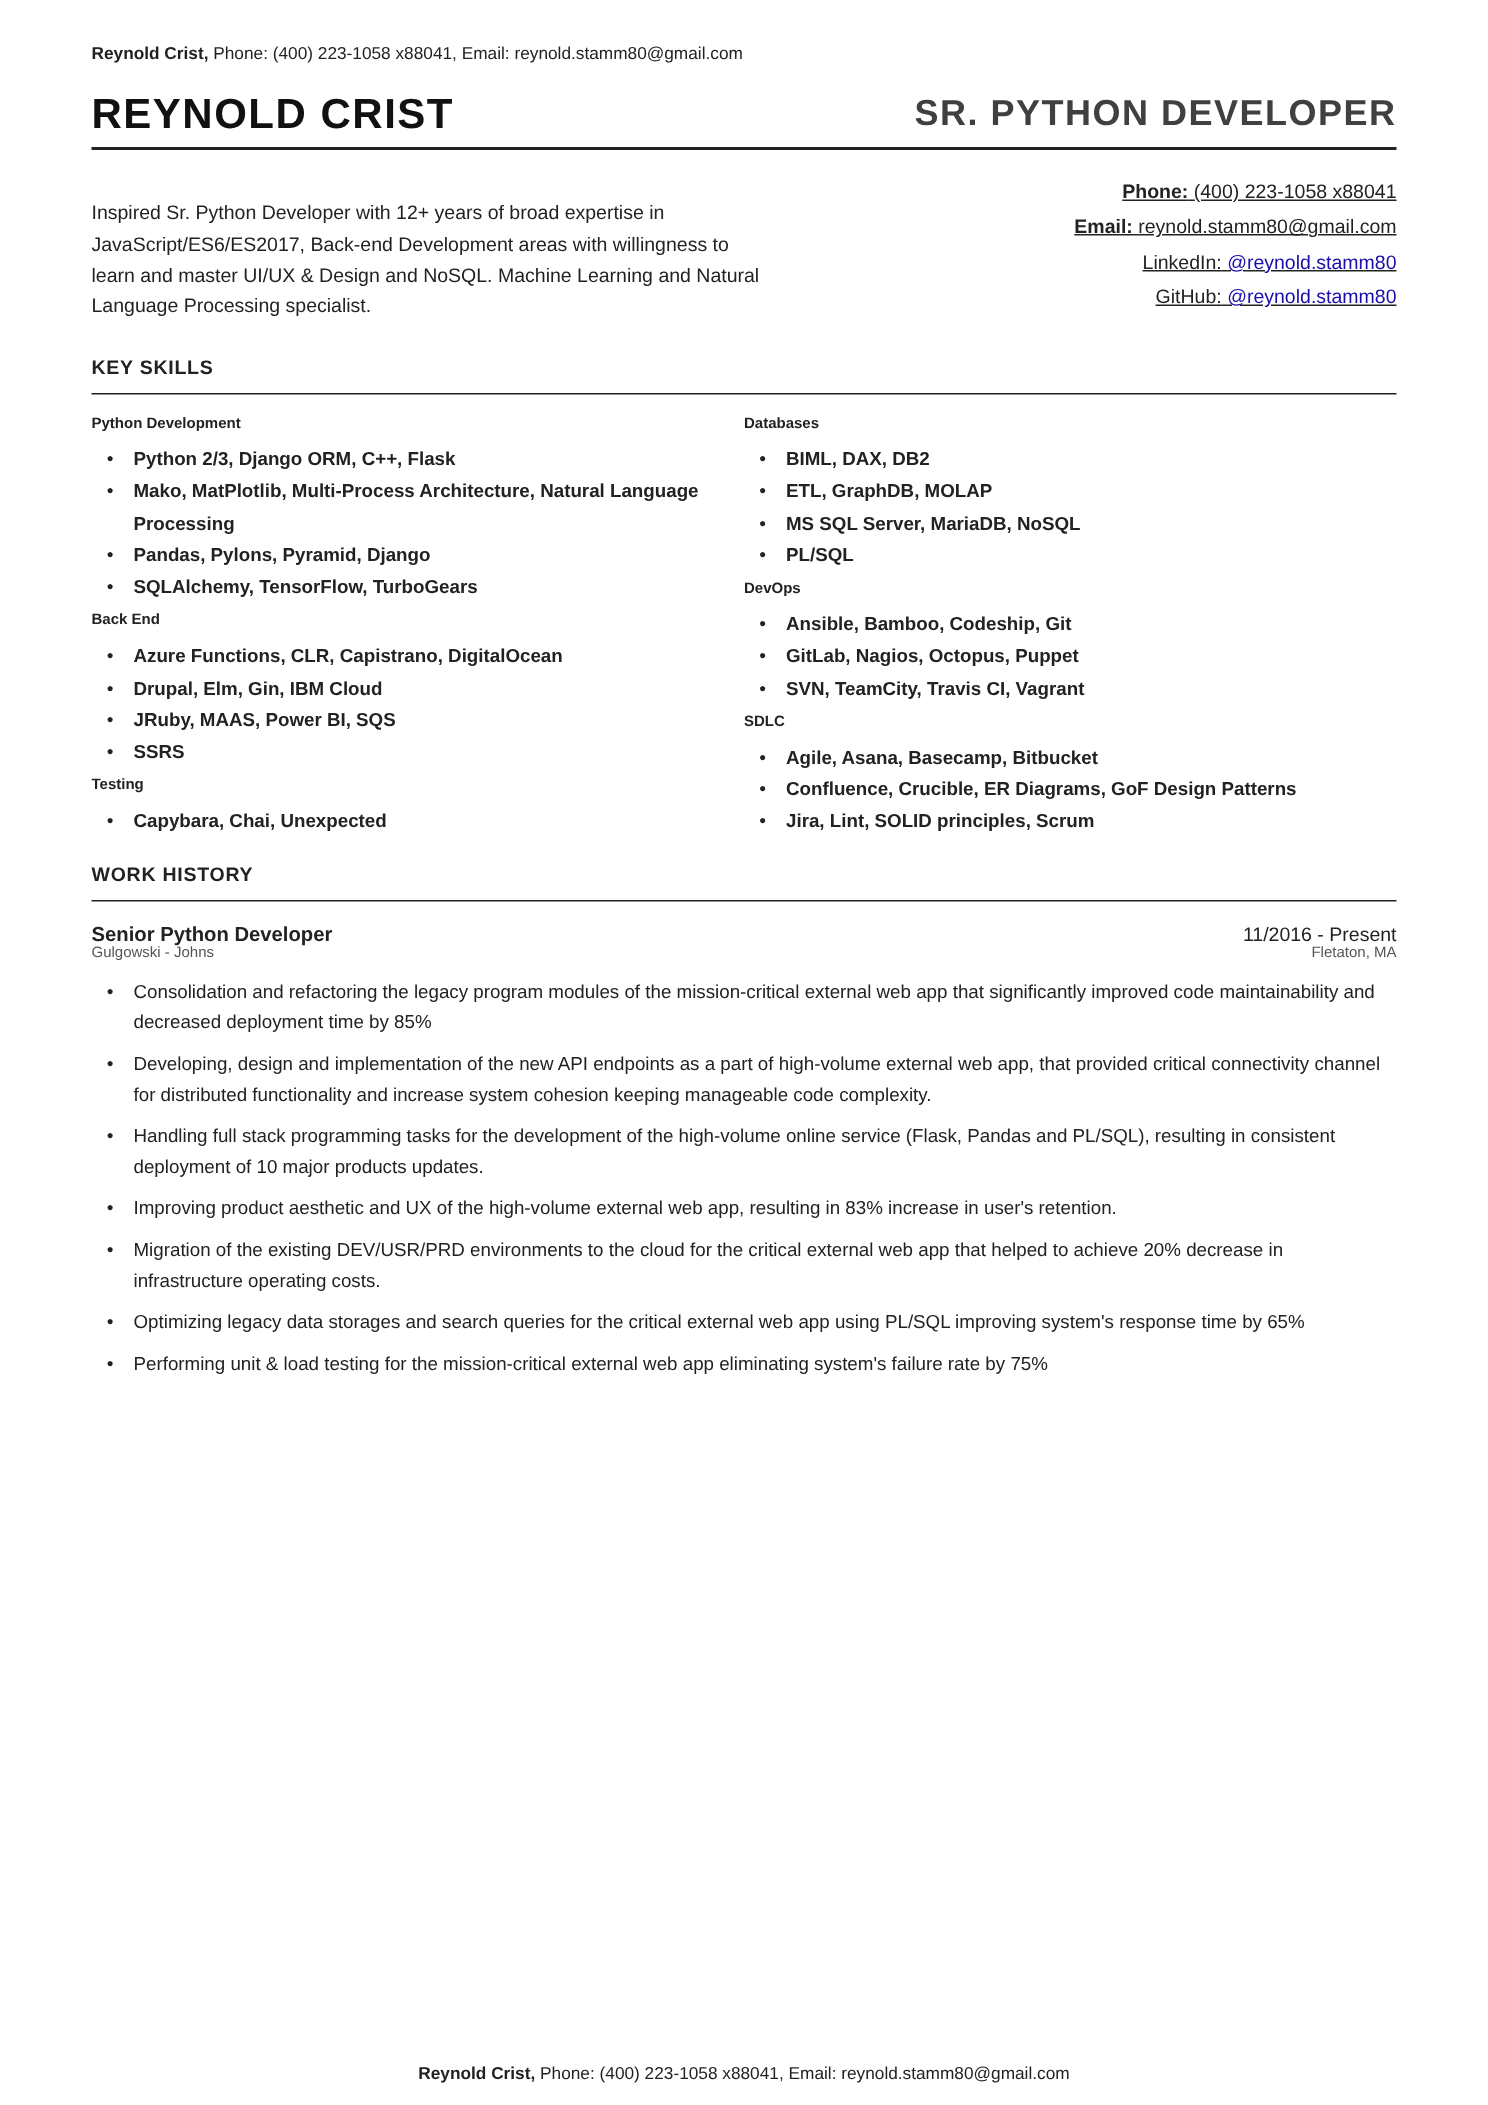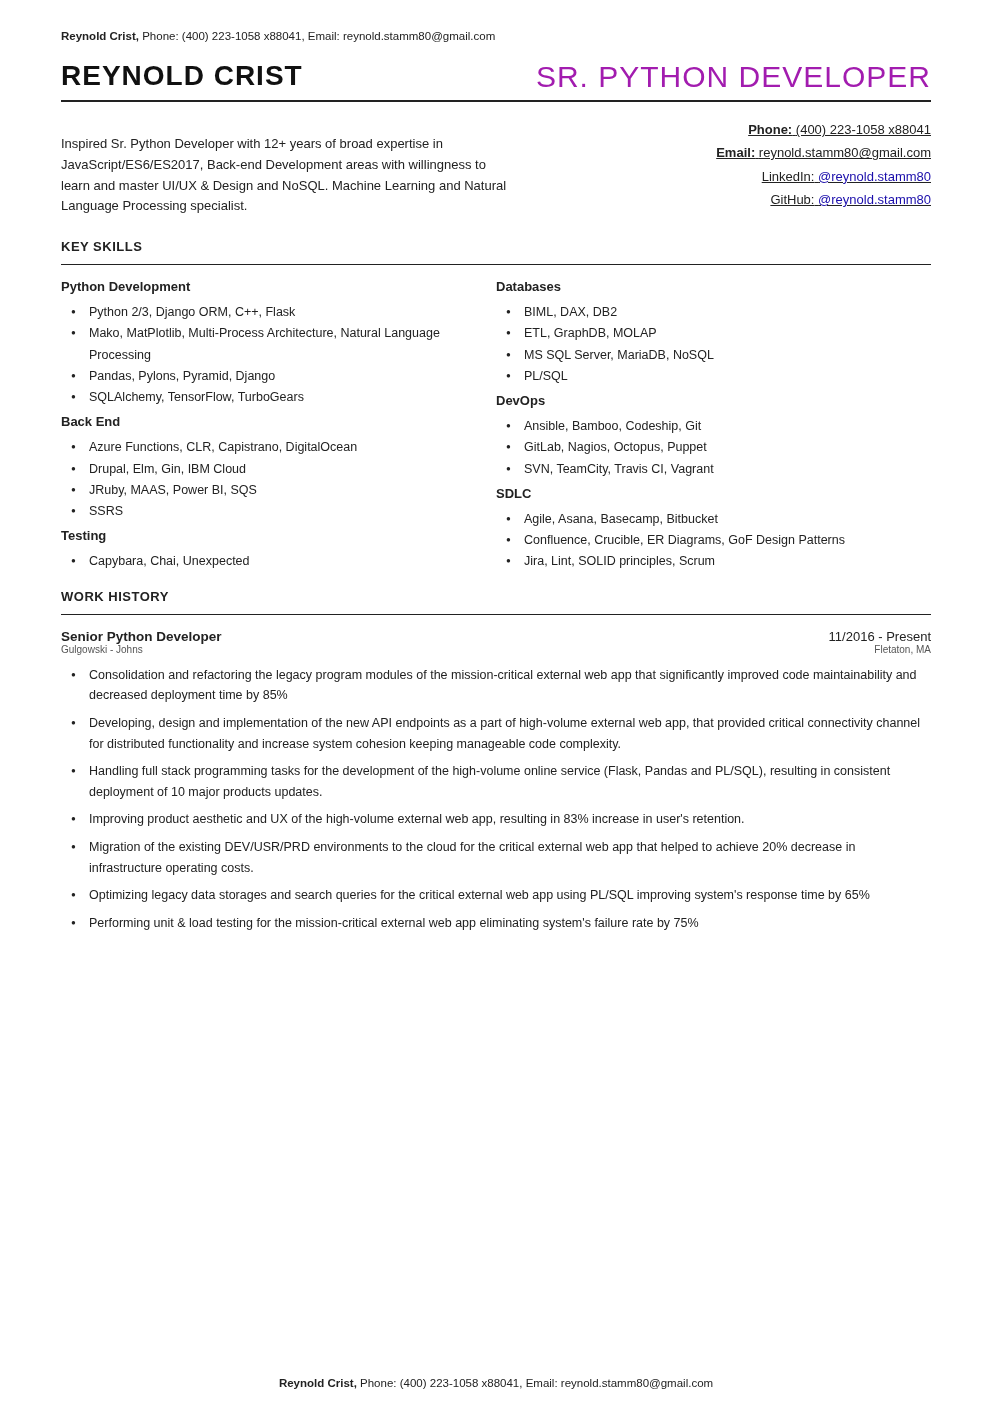--- a/index.html
+++ b/index.html
@@ -19,33 +19,33 @@
     .top-bar {
       font-size: 11.5px;
       color: #222;
       margin-bottom: 18px;
       text-align: left;
     }
     .top-bar strong { font-weight: bold; }
     .name-title {
       display: flex;
       justify-content: space-between;
-      align-items: flex-start;
+      align-items: center;
       width: 100%;
     }
     .name {
       font-size: 28px;
       font-weight: bold;
       color: #111;
       letter-spacing: 1px;
     }
     .title {
-      font-size: 30px;
-      font-weight: normal;
-      color: #a21caf;
+      font-size: 24px;
+      font-weight: bold;
+      color: #404040;
       letter-spacing: 1px;
     }
     .divider {
       border: none;
       border-top: 2px solid #222;
       margin: 6px 0 16px 0;
     }
     .summary-contact {
       display: flex;
       justify-content: space-between;
@@ -86,30 +86,31 @@
     }
     .skills-grid {
       display: flex;
       gap: 0;
       margin-bottom: 10px;
     }
     .skills-col {
       width: 50%;
     }
     .skill-category {
-      font-size: 13px;
+      font-size: 10px;
       font-weight: bold;
       margin-bottom: 8px;
       margin-top: 14px;
     }
     .skill-category:first-child { margin-top: 0; }
     .skill-list {
       list-style: none;
       padding-left: 10px;
       margin-bottom: 6px;
+      font-weight: bold;
     }
     .skill-list li {
       font-size: 12.5px;
       line-height: 1.7;
       color: #222;
       position: relative;
       padding-left: 18px;
     }
     .skill-list li::before {
       content: '●';

